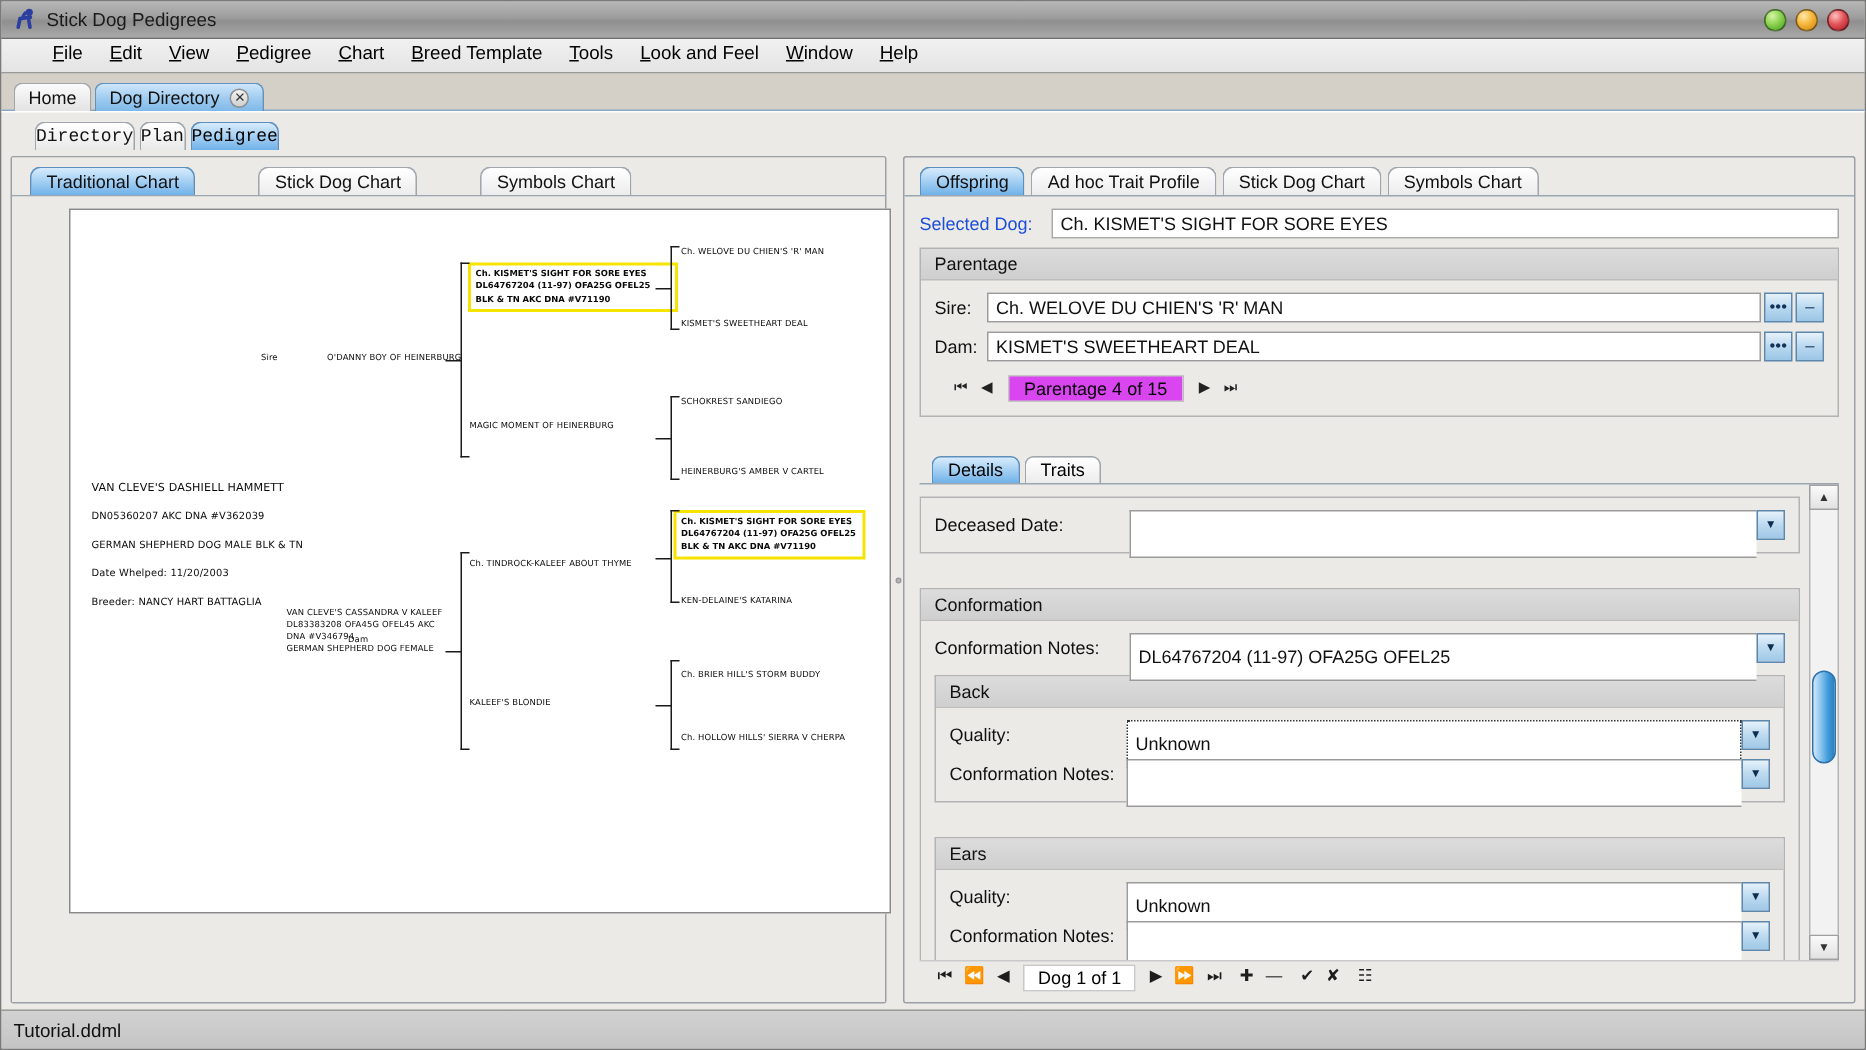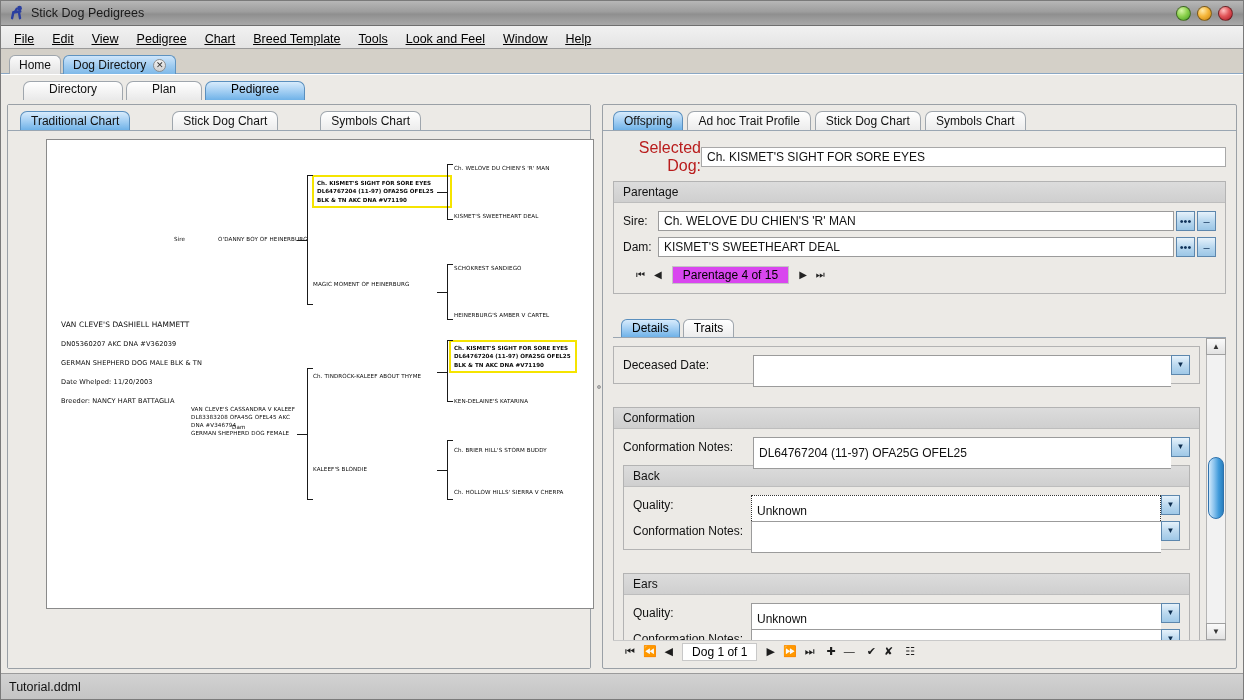--- a/index.html
+++ b/index.html
@@ -34,21 +34,21 @@
   .wbtn { width: 15px; height: 15px; border-radius: 50%; border: 1px solid rgba(0,0,0,.45); }
   .wbtn.green { background: radial-gradient(circle at 35% 28%, #d6f5a8 0%, #8ed24f 45%, #3f9b1f 100%); }
   .wbtn.amber { background: radial-gradient(circle at 35% 28%, #ffe9a8 0%, #f6b73c 45%, #c5810c 100%); }
   .wbtn.red   { background: radial-gradient(circle at 35% 28%, #ffc0c0 0%, #e2565a 45%, #a51421 100%); }
 
   
   .menubar {
     height: 23px; flex: 0 0 23px;
     background: linear-gradient(180deg,#f1f1f1 0%, #e4e4e4 100%);
     border-bottom: 1px solid #9a9a9a;
-    display: flex; align-items: flex-end; padding-left: 4px; text-decoration: underline;
+    display: flex; align-items: flex-start; padding-left: 25px;
   }
   .menu-item {
     padding: 2px 9px; font-size: 12.5px; color: #000; cursor: default;
   }
   .menu-item .mn { text-decoration: underline; }
 
   
   .tabstrip-outer {
     flex: 0 0 25px; height: 25px;
     padding-left: 8px;
@@ -83,26 +83,26 @@
 
   
   .tabstrip-inner {
     flex: 0 0 26px; height: 26px;
     padding-left: 22px;
     display: flex; align-items: flex-end;
     background: #eceae6;
     border-top: 1px solid #ffffff;
   }
   .itab {
-    height: 19px; display: flex; 
-    padding: 0 25px; margin-right: 3px;
+    height: 19px; display: flex; align-items: center;
+    padding: 0 0; margin-right: 3px;
     border: 1px solid #9fa6ad; border-bottom: none;
     border-radius: 7px 7px 0 0;
     background: linear-gradient(180deg,#ffffff 0%,#e9e9e9 100%);
-    font-size: 12px; color: #111;
+    font-size: 12px; color: #111; font-family: Liberation Mono, monospace;
   }
   .itab.active {
     background: linear-gradient(180deg,#d7ebfc 0%,#a4cff3 50%,#6fb2e8 100%);
     border-color: #5a8fbe; color: #000;
   }
 
   
   .main {
     flex: 1 1 auto;
     display: flex;
@@ -177,21 +177,21 @@
 
   
   .rtabrow {
     flex: 0 0 26px; height: 26px;
     display: flex; align-items: flex-end; padding-left: 10px;
     border-bottom: 1px solid #9aa6b2;
   }
   .rcontent { flex: 1 1 auto; padding: 8px 10px 6px 10px; display: flex; flex-direction: column; min-height: 0; }
 
   .row-sel { display: flex; align-items: center; margin-bottom: 6px; }
-  .lab { font-size: 16px; color: #b91c1c; text-align: right; }
+  .lab { font-size: 12px; color: #1d4ed8; }
   .txtfield {
     background: #fff; border: 1px solid #9b9b9b;
     height: 20px; display: flex; align-items: center;
     padding: 0 5px; font-size: 12px; color: #111;
   }
   .txtfield.readonly { background: #fff; border: 1px solid #a8a8a8; }
   .txtfield.disabled { background: #ececec; border: 1px solid #b6b6b6; }
 
   .group {
     border: 1px solid #b3b3b3; background: #eceae6; margin-bottom: 23px;

